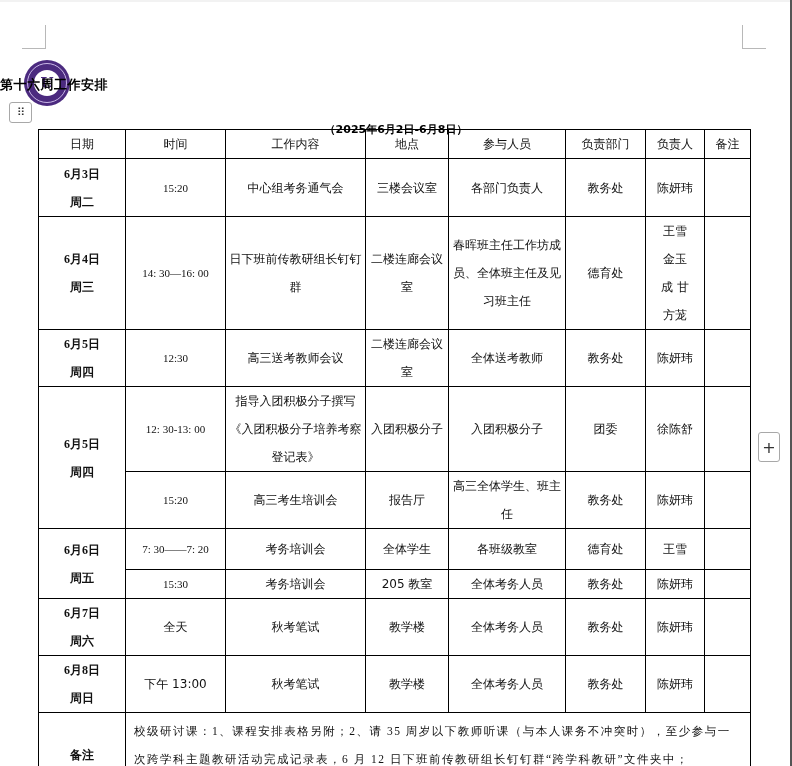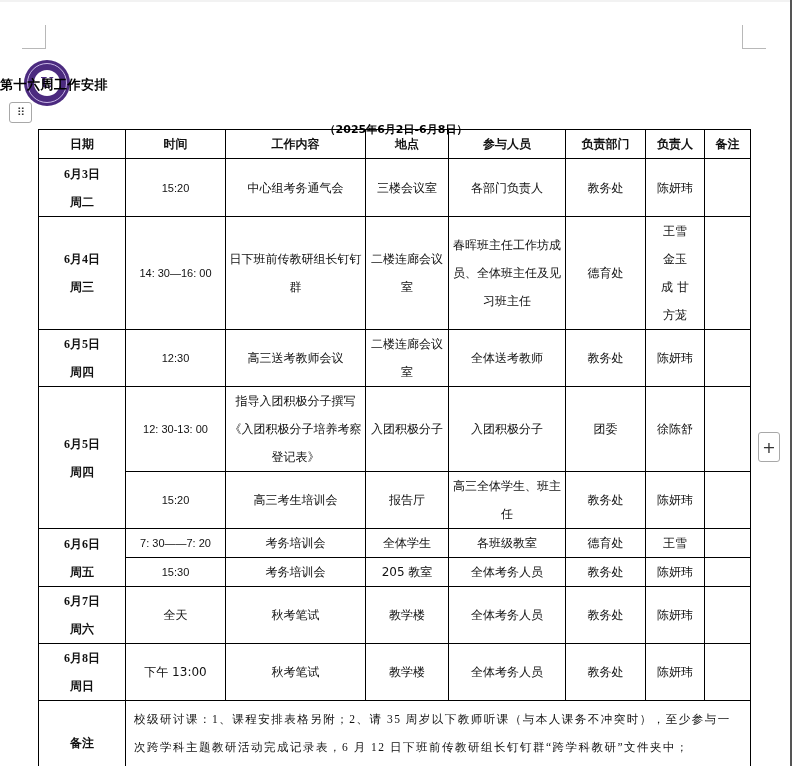--- a/index.html
+++ b/index.html
@@ -53,23 +53,23 @@
     }
 
     table.sched {
       position:absolute; left:38px; top:129px; border-collapse:collapse;
       table-layout:fixed; width:712px;
     }
     table.sched td {
       border:1.5px solid #000; text-align:center; vertical-align:middle;
       font-size:12px; line-height:28px; padding:0 2px; color:#111;
     }
-    table.sched tr.head td { height:27px; font-weight:bold; font-size:12px; }
+    table.sched tr.head td { height:27px; font-weight:normal; font-size:12px; }
     td.date { font-weight:bold; }
-    td.time { font-family:Liberation Sans, sans-serif; font-size:11px !important; }
+    td.time { font-family:Liberation Serif, serif; font-size:11px !important; }
     td.remark-label { font-weight:bold; }
     td.remark-text { text-align:left !important; vertical-align:top !important; padding:4px 4px 0 8px !important; line-height:28px !important; font-size:11.5px !important; letter-spacing:1.5px; color:#222; }
     .line { display:block;font-family:Liberation Serif, serif; }
   </style>
 </head>
 <body>
 
 <div class="topbar"></div>
 <div class="rightedge"></div>
 <div class="corner tl"></div>
@@ -169,21 +169,21 @@
   <tr style="height:57px">
     <td class="time">15:20</td>
     <td>高三考生培训会</td>
     <td>报告厅</td>
     <td>高三全体学生、班主任</td>
     <td>教务处</td>
     <td>陈妍玮</td>
     <td></td>
   </tr>
 
-  <tr style="height:29px">
+  <tr style="height:41px">
     <td class="date" rowspan="2">
       <span class="line">6月6日</span>
       <span class="line">周五</span>
     </td>
     <td class="time">7: 30——7: 20</td>
     <td>考务培训会</td>
     <td>全体学生</td>
     <td>各班级教室</td>
     <td>德育处</td>
     <td>王雪</td>

